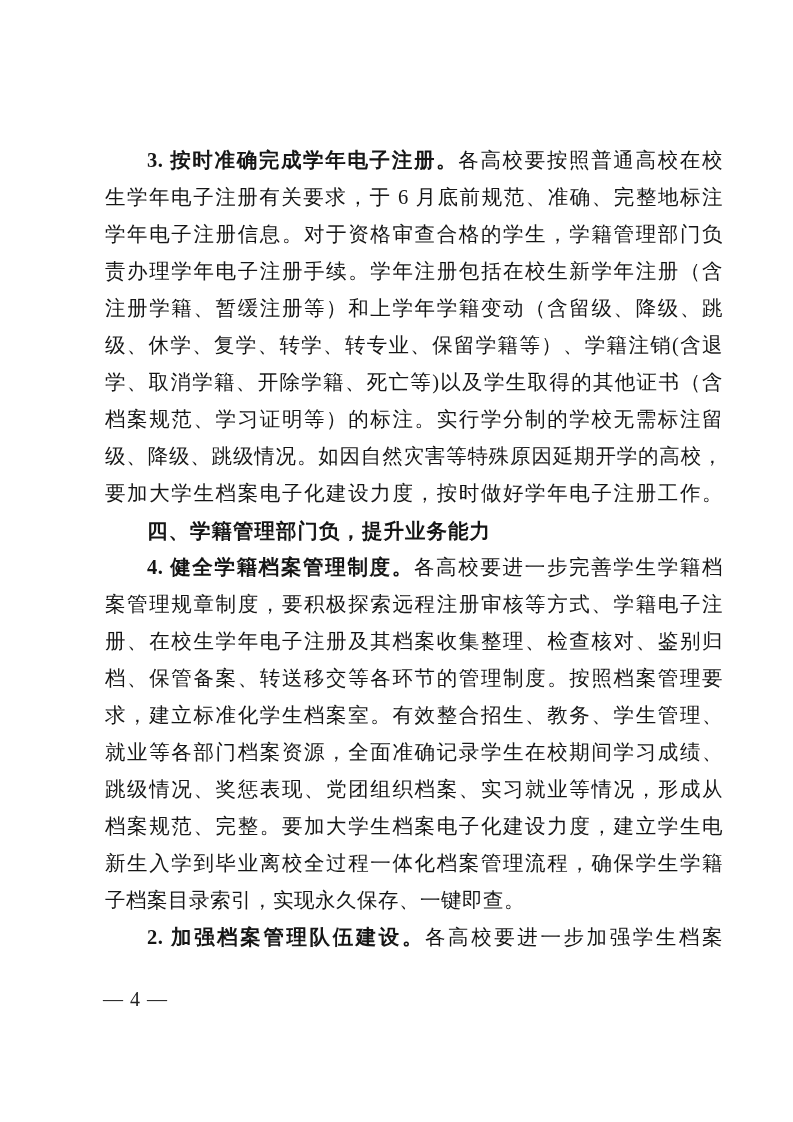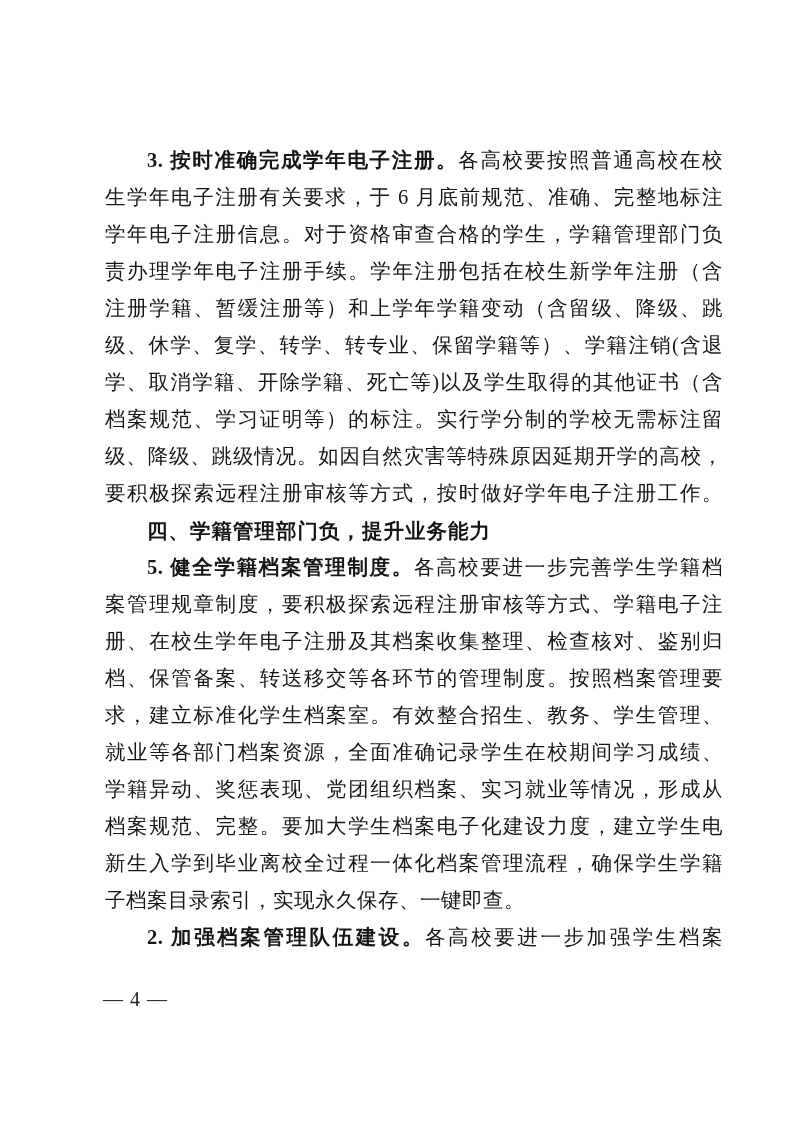--- a/index.html
+++ b/index.html
@@ -56,31 +56,31 @@
 
     <div class="line ind jl"><span class="b">3. 按时准确完成学年电子注册。</span><span>各高校要按照普通高校在校</span></div>
     <div class="line jl"><span>生学年电子注册有关要求，于 6 月底前规范、准确、完整地标注</span></div>
     <div class="line jl"><span>学年电子注册信息。对于资格审查合格的学生，学籍管理部门负</span></div>
     <div class="line jl"><span>责办理学年电子注册手续。学年注册包括在校生新学年注册（含</span></div>
     <div class="line jl"><span>注册学籍、暂缓注册等）和上学年学籍变动（含留级、降级、跳</span></div>
     <div class="line jl"><span>级、休学、复学、转学、转专业、保留学籍等）、学籍注销(含退</span></div>
     <div class="line jl"><span>学、取消学籍、开除学籍、死亡等)以及学生取得的其他证书（含</span></div>
     <div class="line jl"><span>档案规范、学习证明等）的标注。实行学分制的学校无需标注留</span></div>
     <div class="line jl"><span>级、降级、跳级情况。如因自然灾害等特殊原因延期开学的高校，</span></div>
-    <div class="line jl"><span>要积极探索远程注册审核等方式，按时做好学年电子注册工作。</span></div>
+    <div class="line jl"><span>要加大学生档案电子化建设力度，按时做好学年电子注册工作。</span></div>
 
     <div class="line ind hd"><span>四、学籍管理部门负，提升业务能力</span></div>
 
-    <div class="line ind jl"><span class="b">5. 健全学籍档案管理制度。</span><span>各高校要进一步完善学生学籍档</span></div>
+    <div class="line ind jl"><span class="b">4. 健全学籍档案管理制度。</span><span>各高校要进一步完善学生学籍档</span></div>
     <div class="line jl"><span>案管理规章制度，要积极探索远程注册审核等方式、学籍电子注</span></div>
     <div class="line jl"><span>册、在校生学年电子注册及其档案收集整理、检查核对、鉴别归</span></div>
     <div class="line jl"><span>档、保管备案、转送移交等各环节的管理制度。按照档案管理要</span></div>
     <div class="line jl"><span>求，建立标准化学生档案室。有效整合招生、教务、学生管理、</span></div>
     <div class="line jl"><span>就业等各部门档案资源，全面准确记录学生在校期间学习成绩、</span></div>
-    <div class="line jl"><span>学籍异动、奖惩表现、党团组织档案、实习就业等情况，形成从</span></div>
+    <div class="line jl"><span>跳级情况、奖惩表现、党团组织档案、实习就业等情况，形成从</span></div>
     <div class="line jl"><span>档案规范、完整。要加大学生档案电子化建设力度，建立学生电</span></div>
     <div class="line jl"><span>新生入学到毕业离校全过程一体化档案管理流程，确保学生学籍</span></div>
     <div class="line"><span>子档案目录索引，实现永久保存、一键即查。</span></div>
 
     <div class="line ind jl"><span class="b">2. 加强档案管理队伍建设。</span><span>各高校要进一步加强学生档案</span></div>
 
   </div>
 
   <div class="footer">— 4 —</div>
 </div>

